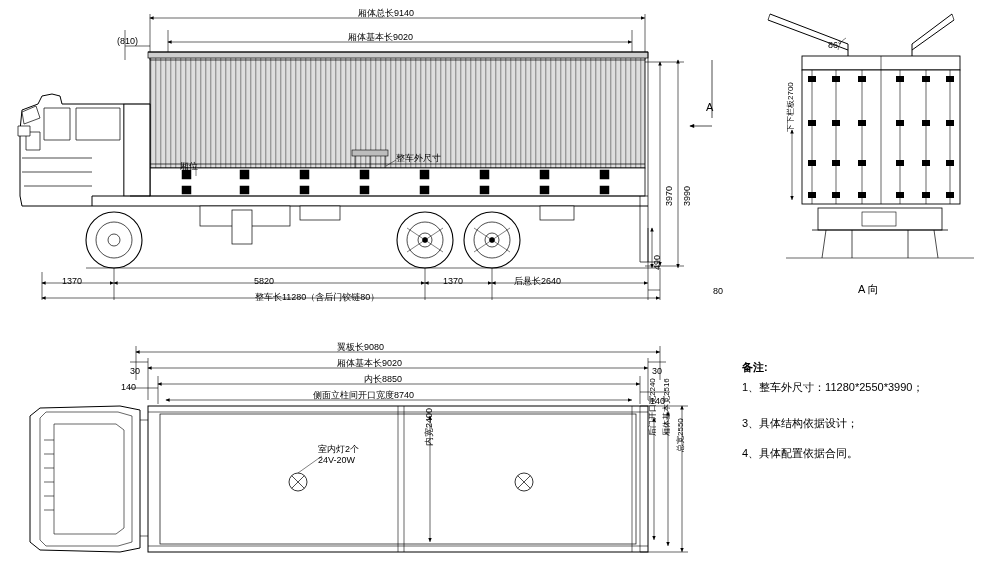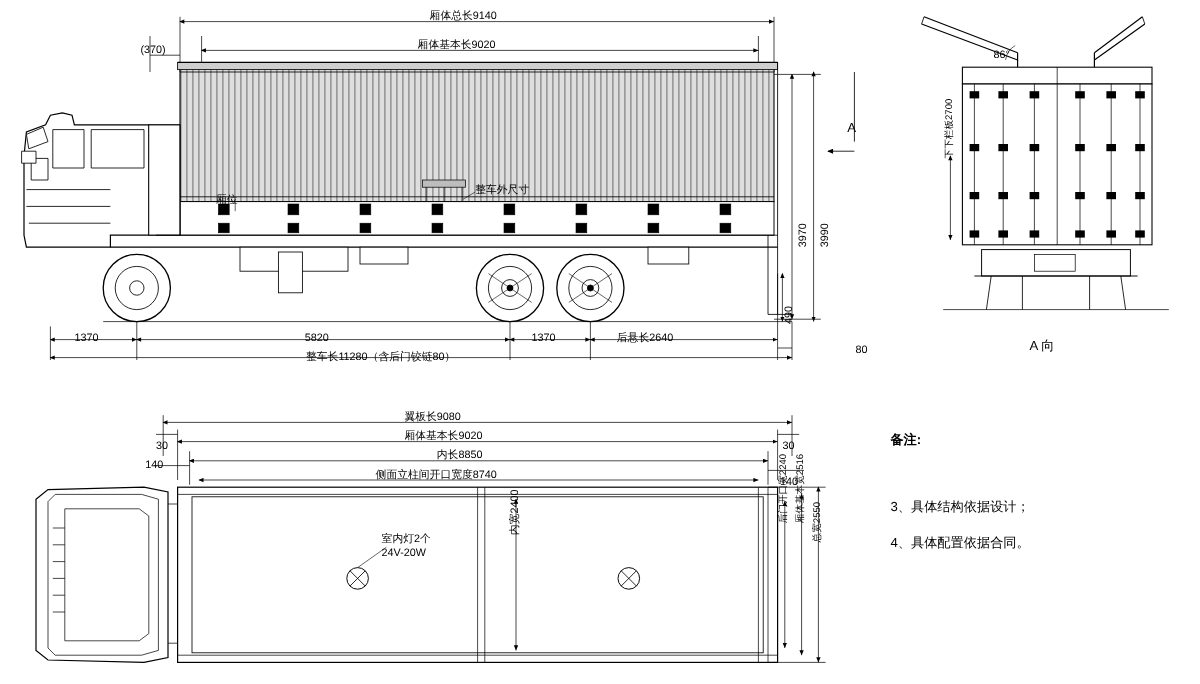--- a/index.html
+++ b/index.html
@@ -274,21 +274,21 @@
       <line x1="668" y1="412" x2="668" y2="546" marker-start="url(#arS)" marker-end="url(#ar)"></line>
       <line x1="682" y1="406" x2="682" y2="552" marker-start="url(#arS)" marker-end="url(#ar)"></line>
       <line x1="640" y1="406" x2="688" y2="406"></line>
       <line x1="640" y1="552" x2="688" y2="552"></line>
     </g>
   </g>
 </svg>
 
 <div class="lbl" style="left:358px;top:8px;">厢体总长9140</div>
 <div class="lbl" style="left:348px;top:32px;">厢体基本长9020</div>
-<div class="lbl" style="left:117px;top:36px;">(370)</div>
+<div class="lbl" style="left:117px;top:36px;">(810)</div>
 
 <div class="lbl vr" style="left:664px;top:206px;">3970</div>
 <div class="lbl vr" style="left:682px;top:206px;">3990</div>
 <div class="lbl vr" style="left:652px;top:270px;">490</div>
 
 <div class="lbl" style="left:62px;top:276px;">1370</div>
 <div class="lbl" style="left:254px;top:276px;">5820</div>
 <div class="lbl" style="left:443px;top:276px;">1370</div>
 <div class="lbl" style="left:514px;top:276px;">后悬长2640</div>
 <div class="lbl" style="left:673px;top:286px;padding-left:40px;">80</div>
@@ -313,16 +313,17 @@
 
 <div class="lbl vr" style="left:424px;top:446px;">内宽2400</div>
 <div class="lbl vr" style="left:648px;top:436px;font-size:8px;">后门开口宽2240</div>
 <div class="lbl vr" style="left:662px;top:436px;font-size:8px;">厢体基本宽2516</div>
 <div class="lbl vr" style="left:676px;top:452px;font-size:8px;">总宽2550</div>
 
 <div class="lbl" style="left:318px;top:444px;">室内灯2个</div>
 <div class="lbl" style="left:318px;top:455px;">24V-20W</div>
 
 <div class="note" style="left:742px;top:358px;font-weight:bold;">备注:</div>
+<div class="note" style="left:742px;top:378px;">1、整车外尺寸：11280*2550*3990；</div>
 <div class="note" style="left:742px;top:414px;">3、具体结构依据设计；</div>
 <div class="note" style="left:742px;top:432px;margin-top:12px;">4、具体配置依据合同。</div>
 
 </div>
 
 </body></html>

